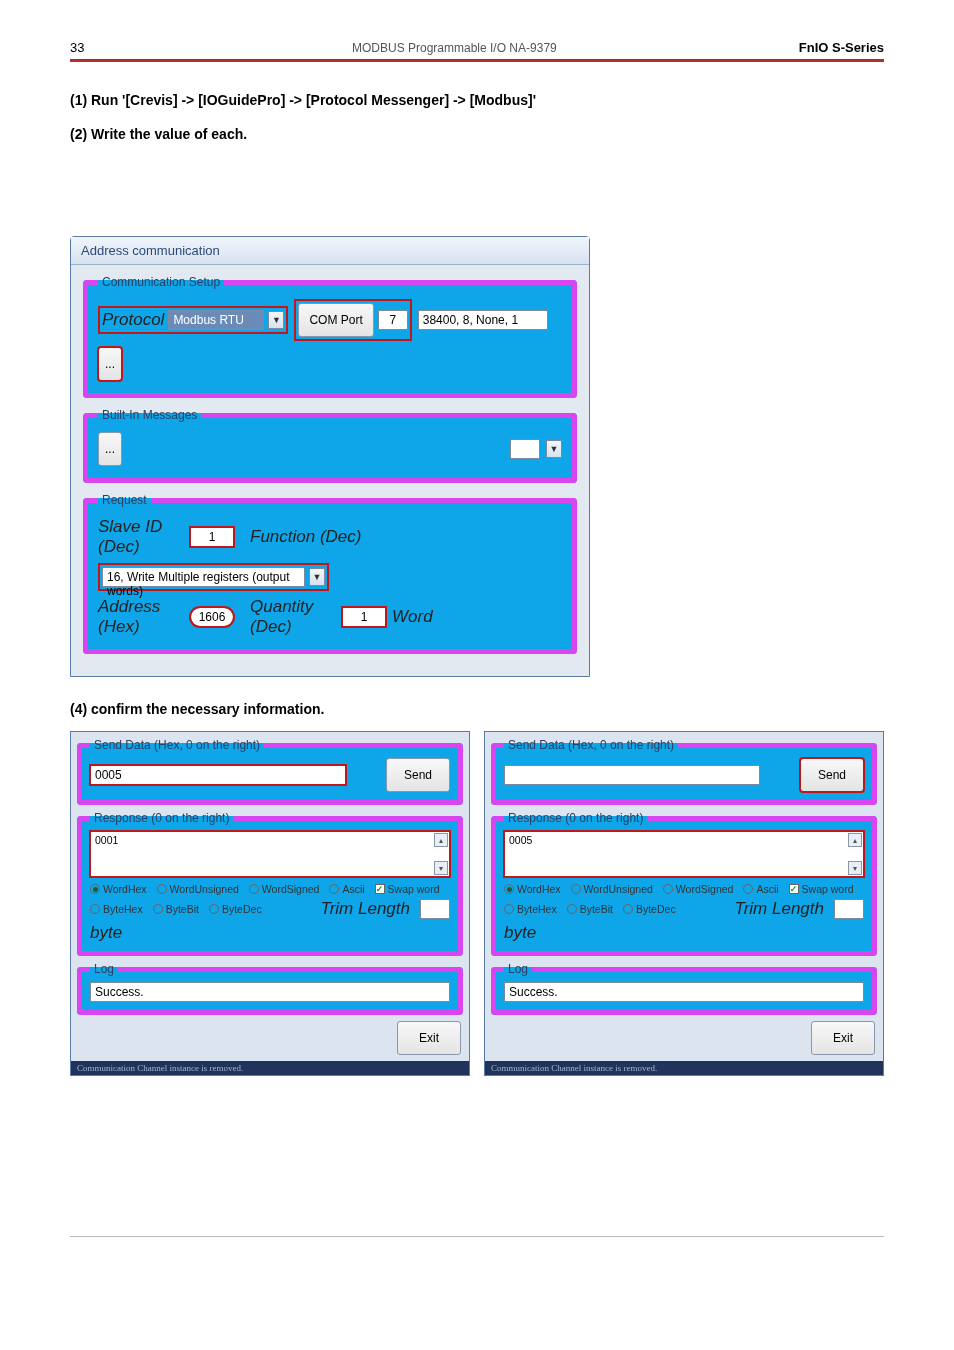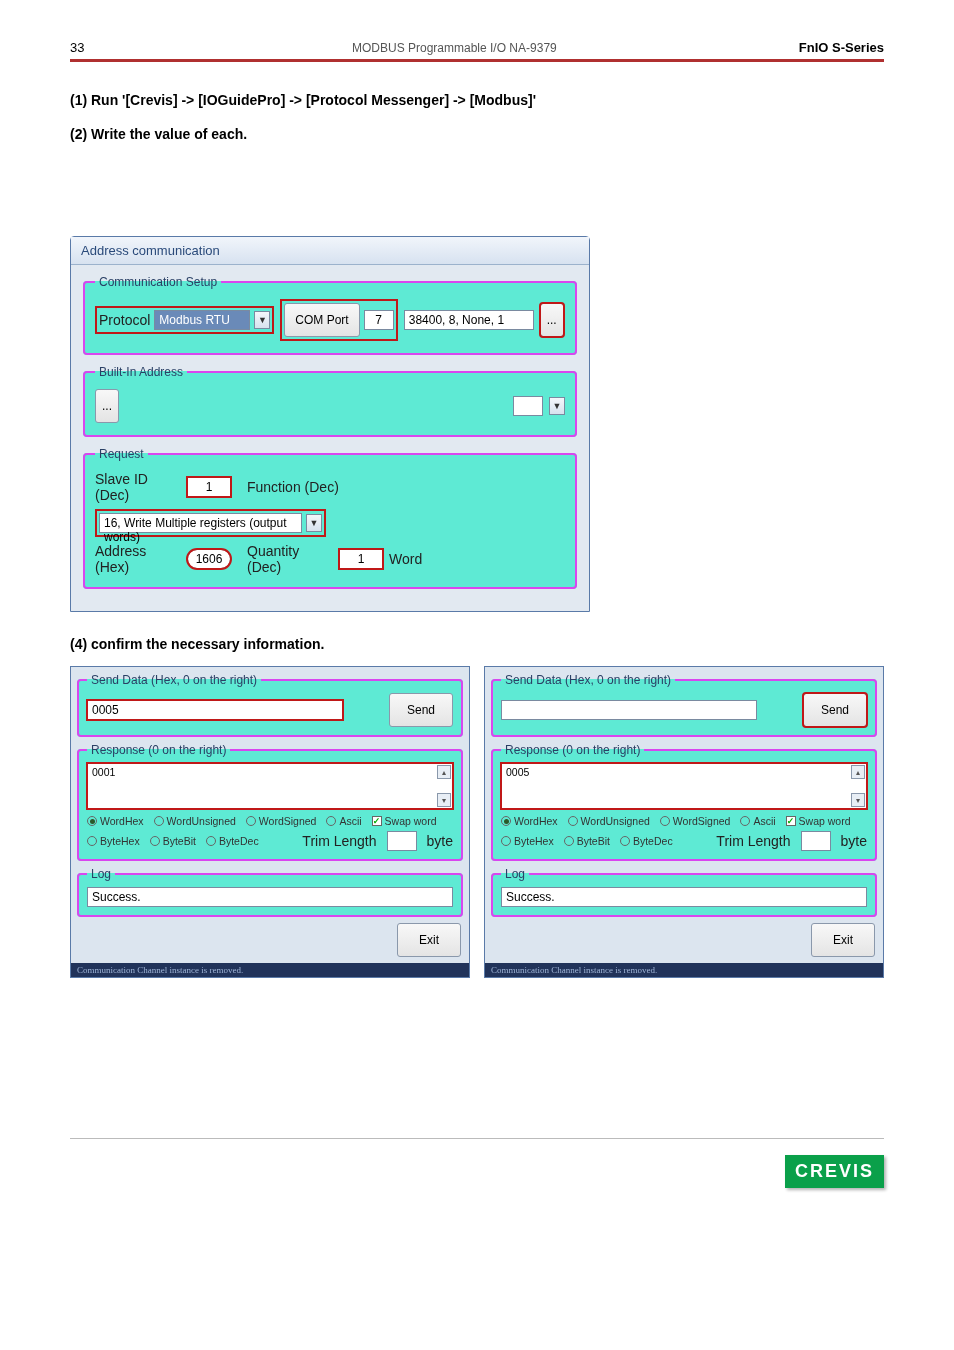--- a/index.html
+++ b/index.html
@@ -36,29 +36,29 @@
   }
   .win-title {
     padding: 6px 10px;
     font-size: 13px;
     color: #2a4a7a;
     background: linear-gradient(#f1f5fb,#d7e2f0);
     border-bottom: 1px solid #9bb2cc;
   }
   .win-body { padding: 10px 12px 12px 12px; background: #e2e9f1; }
   fieldset {
-    border: 2px solid #d946ef;
+    border: 5px solid #d946ef;
     border-radius: 4px;
     margin: 0 0 10px 0;
     padding: 10px 10px 12px 10px;
-    background: #5eead4;
+    background: #0ea5e9;
   }
   legend { font-size: 12px; color: #2a4065; padding: 0 4px; }
   .row { display: flex; align-items: center; gap: 6px; flex-wrap: wrap; }
-  .lbl { font-size: 14px; color: #222; }
+  .lbl { font-size: 17px; color: #222; font-style: italic; }
   .txt {
     background: #fff;
     border: 1px solid #7a8aa0;
     font-size: 12px;
     padding: 2px 4px;
     height: 20px;
   }
   .btn {
     background: linear-gradient(#f8f8f8,#e4e4e4);
     border: 1px solid #8a98ab;
@@ -152,21 +152,21 @@
           <span class="hi-red-wrap">
             <span class="btn">COM Port</span>
             <span class="txt" style="width:30px;text-align:center;">7</span>
           </span>
           <span class="txt" style="width:130px;">38400, 8, None, 1</span>
           <span class="btn hi-red" style="padding:2px 6px;">...</span>
         </div>
       </fieldset>
 
       <fieldset>
-        <legend>Built-In Address</legend>
+        <legend>Built-In Messages</legend>
         <div class="row">
           <span class="btn" style="padding:2px 6px;">...</span>
           <span style="flex:1"></span>
           <span class="txt" style="width:30px;"></span>
           <span class="drop-arrow">▼</span>
         </div>
       </fieldset>
 
       <fieldset>
         <legend>Request</legend>
@@ -323,16 +323,13 @@
         <span class="txt" style="width:100%;display:block;">Success.</span>
       </fieldset>
       <div style="text-align:right;padding:2px 8px 6px;">
         <span class="btn" style="width:64px;">Exit</span>
       </div>
       <div class="status-strip">Communication Channel instance is removed.</div>
     </div>
   </div>
 
   <div class="hr-bottom"></div>
-  <div class="footer-logo">
-    <div class="logo-box">CREVIS</div>
-  </div>
 </div>
 
 </body></html>

